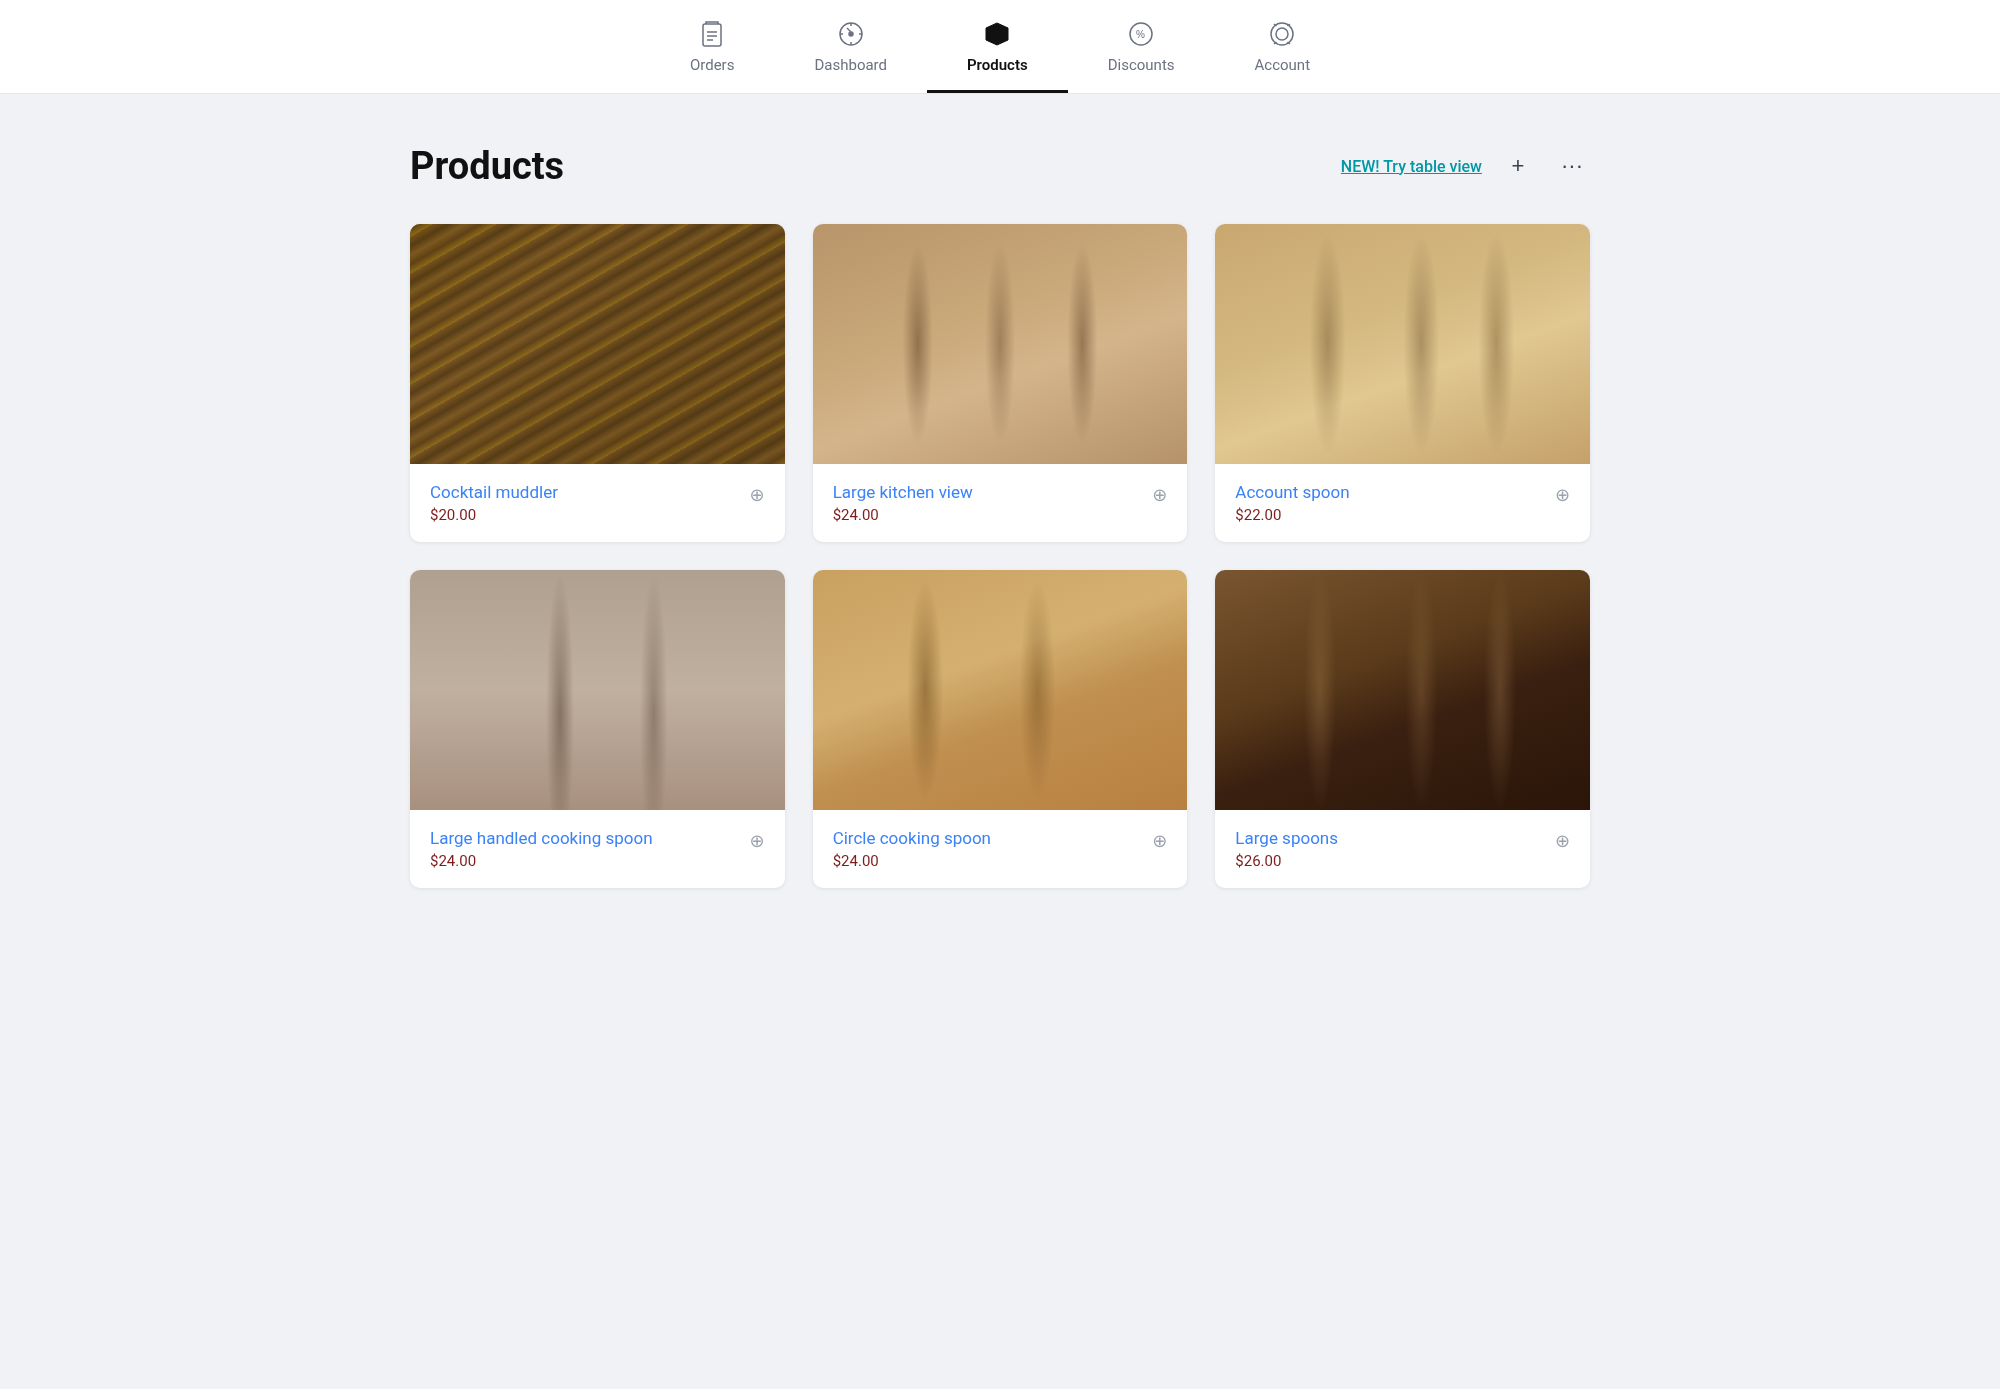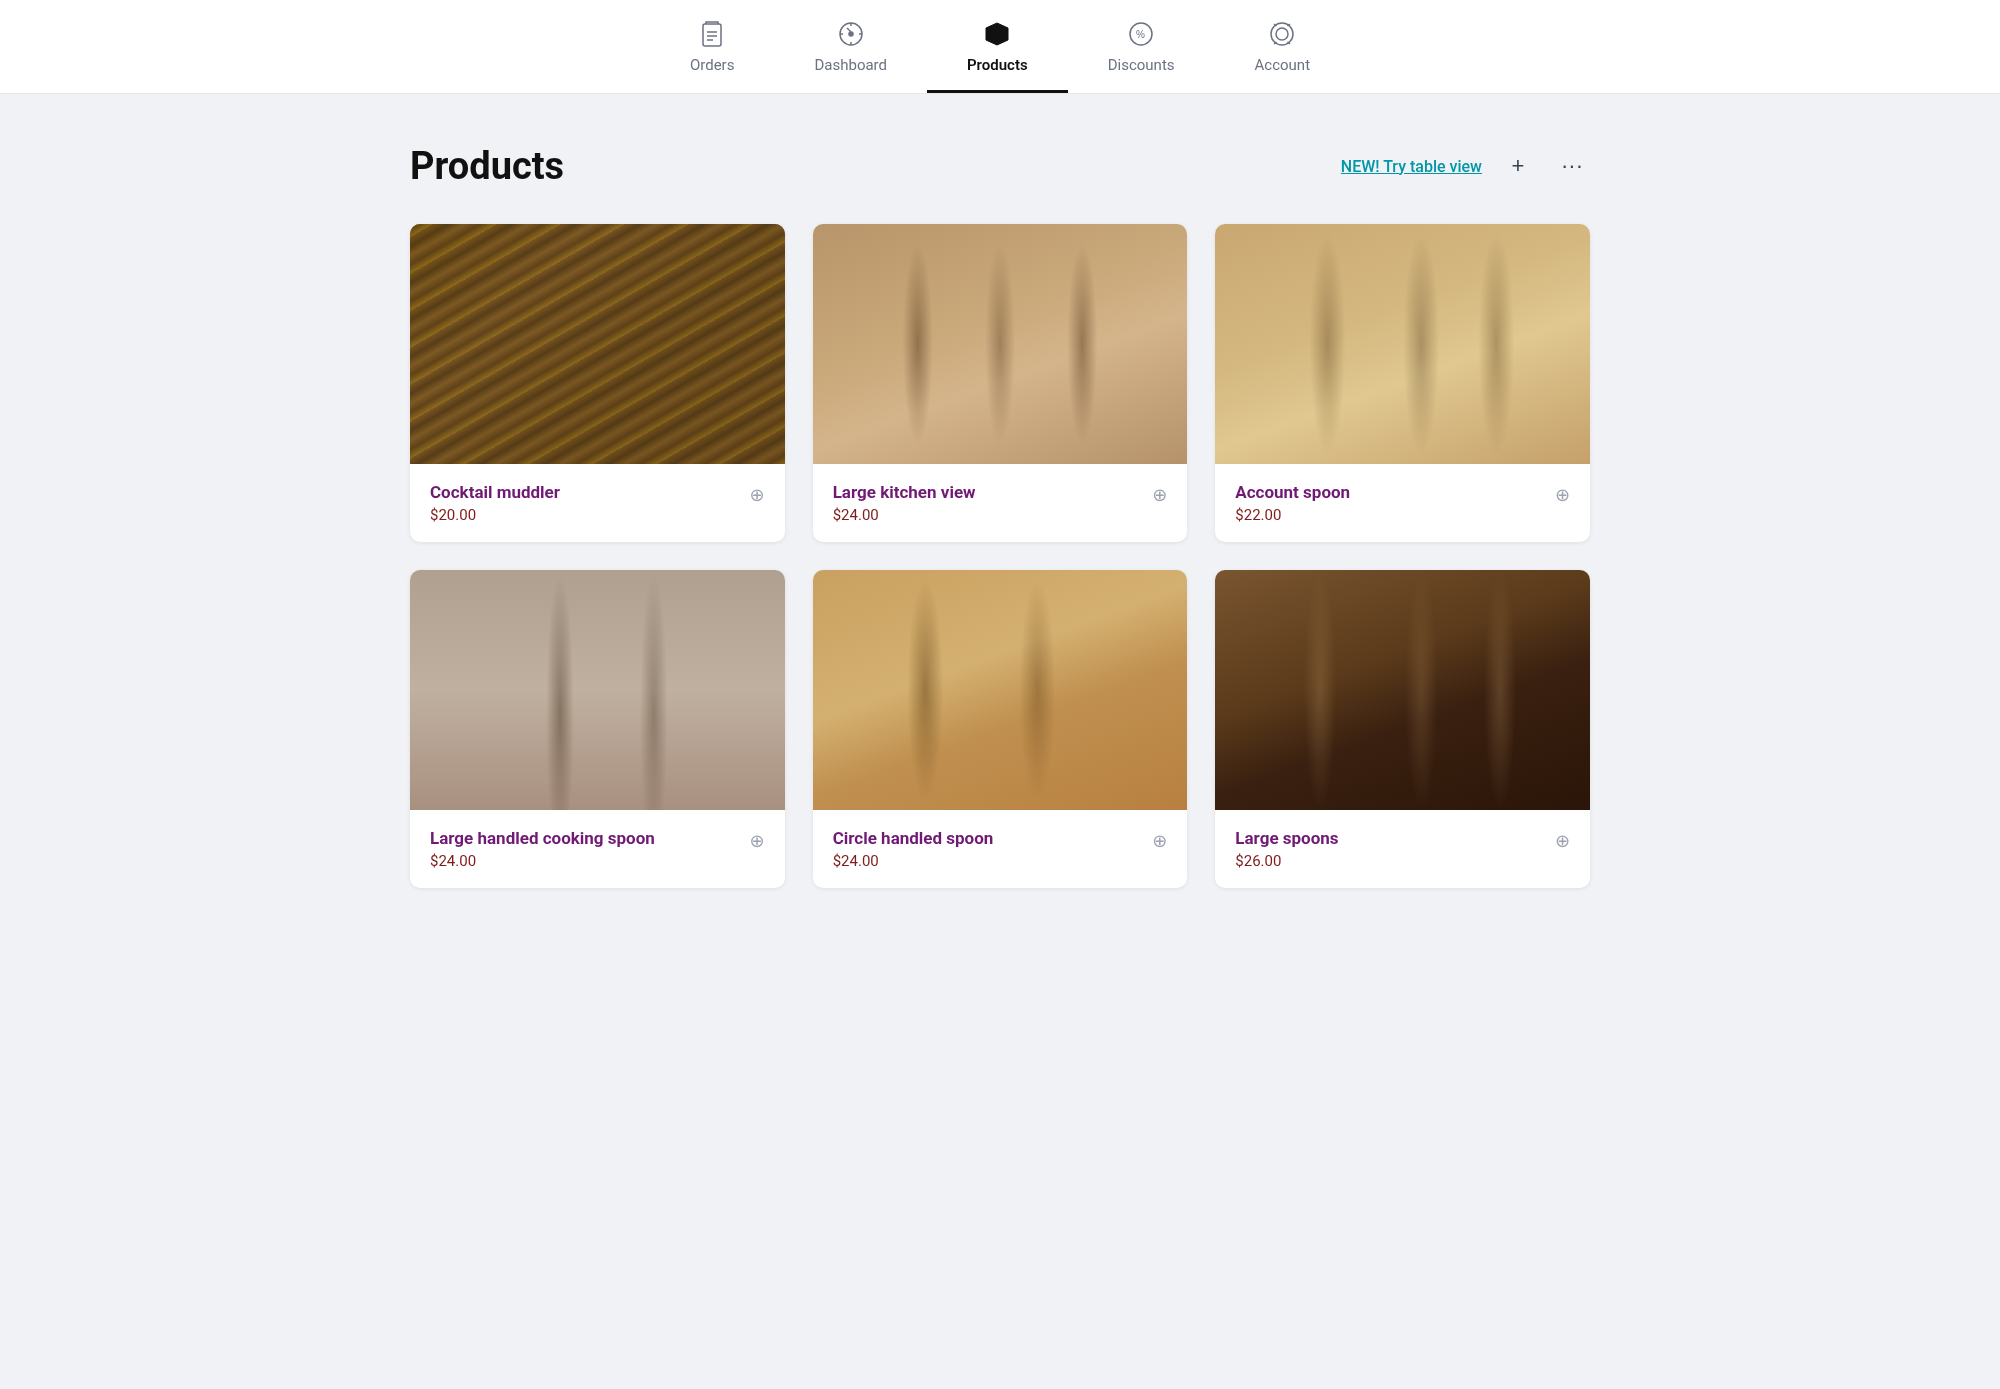--- a/index.html
+++ b/index.html
@@ -187,22 +187,22 @@
         radial-gradient(ellipse 16px 120px at 76% 50%, rgba(180,140,90,0.3) 0%, transparent 100%);
     }
     .product-info {
       padding: 18px 20px 18px;
       display: flex;
       align-items: flex-start;
       justify-content: space-between;
     }
     .product-name {
       font-size: 17px;
-      font-weight: 700;
-      color: #701a75;
+      font-weight: 400;
+      color: #3b82f6;
       margin-bottom: 4px;
     }
     .product-price {
       font-size: 15px;
       color: #7f1d1d;
     }
     .move-icon {
       color: #9ca3af;
       font-size: 18px;
       cursor: grab;
@@ -320,21 +320,21 @@
         <div class="product-name">Large handled cooking spoon</div>
         <div class="product-price">$24.00</div>
       </div>
       <span class="move-icon">⊕</span>
     </div>
   </div>
       <div class="product-card">
     <div class="product-image img-circle-spoon"></div>
     <div class="product-info">
       <div>
-        <div class="product-name">Circle handled spoon</div>
+        <div class="product-name">Circle cooking spoon</div>
         <div class="product-price">$24.00</div>
       </div>
       <span class="move-icon">⊕</span>
     </div>
   </div>
       <div class="product-card">
     <div class="product-image img-heart-spoon"></div>
     <div class="product-info">
       <div>
         <div class="product-name">Large spoons</div>

